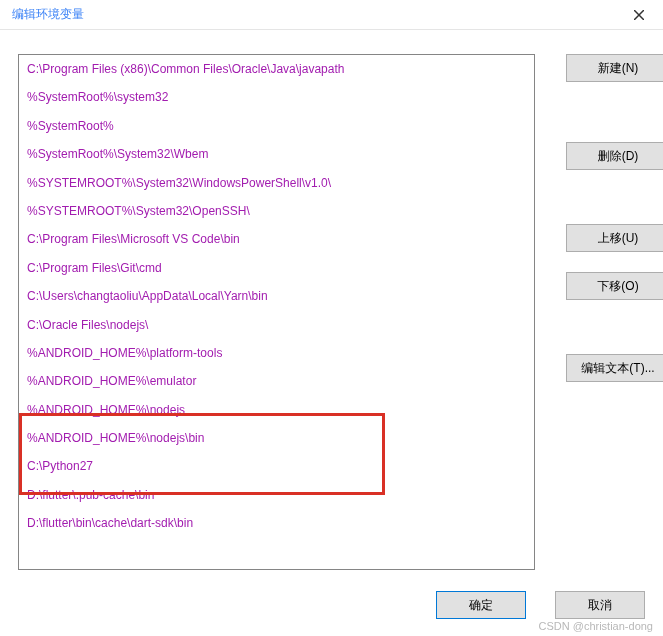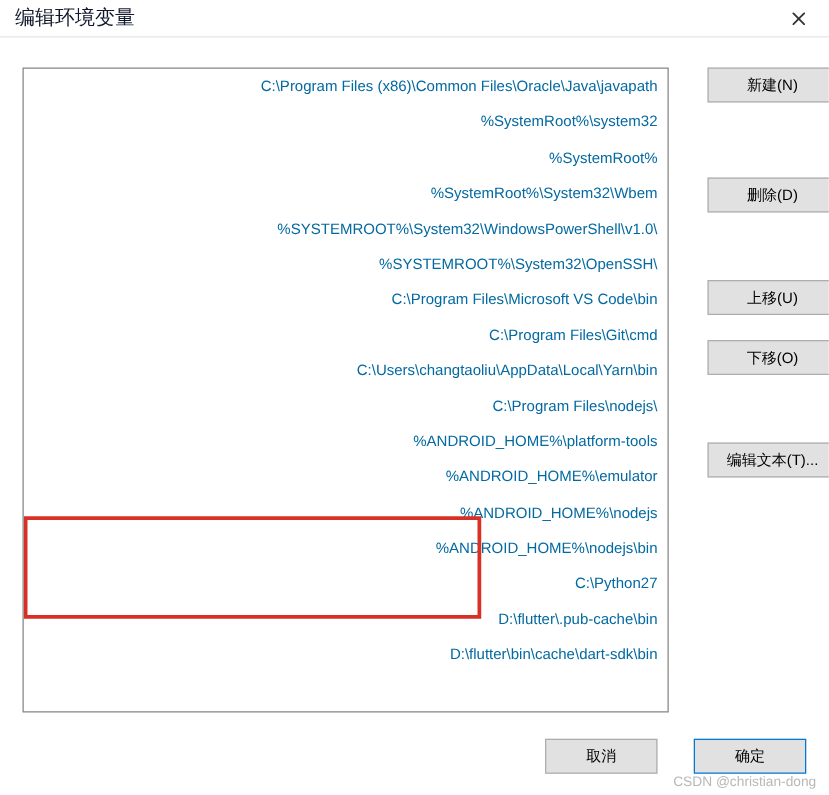--- a/index.html
+++ b/index.html
@@ -24,22 +24,22 @@
     }
     .titlebar {
       height: 30px;
       display: flex;
       align-items: center;
       justify-content: space-between;
       padding: 0 8px 0 12px;
       border-bottom: 1px solid #e5e5e5;
     }
     .titlebar-title {
-      font-size: 16px;
-      color: #0f172a;
+      font-size: 12px;
+      color: #3b82f6;
     }
     .close-btn {
       width: 32px;
       height: 28px;
       display: flex;
       align-items: center;
       justify-content: center;
       font-size: 14px;
       cursor: pointer;
       color: #333;
@@ -61,25 +61,24 @@
     .listbox {
       flex: 1;
       border: 1px solid #858585;
       background: #fff;
       overflow-y: auto;
       position: relative;
     }
     .list-item {
       padding: 4px 8px;
       font-size: 12px;
-      color: #0369a1;
+      color: #a21caf;
       line-height: 1.7;
       white-space: nowrap;
       cursor: default;
-      text-align: right;
     }
     .highlight-box {
       position: absolute;
       border: 3px solid #d93025;
       pointer-events: none;
       left: 0px;
       top: 358px;
       width: 366px;
       height: 82px;
     }
@@ -144,21 +143,21 @@
     <div class="listbox">
       <div class="list-item">C:\Program Files (x86)\Common Files\Oracle\Java\javapath</div>
       <div class="list-item">%SystemRoot%\system32</div>
       <div class="list-item">%SystemRoot%</div>
       <div class="list-item">%SystemRoot%\System32\Wbem</div>
       <div class="list-item">%SYSTEMROOT%\System32\WindowsPowerShell\v1.0\</div>
       <div class="list-item">%SYSTEMROOT%\System32\OpenSSH\</div>
       <div class="list-item">C:\Program Files\Microsoft VS Code\bin</div>
       <div class="list-item">C:\Program Files\Git\cmd</div>
       <div class="list-item">C:\Users\changtaoliu\AppData\Local\Yarn\bin</div>
-      <div class="list-item">C:\Program Files\nodejs\</div>
+      <div class="list-item">C:\Oracle Files\nodejs\</div>
       <div class="list-item">%ANDROID_HOME%\platform-tools</div>
       <div class="list-item">%ANDROID_HOME%\emulator</div>
       <div class="list-item">%ANDROID_HOME%\nodejs</div>
       <div class="list-item">%ANDROID_HOME%\nodejs\bin</div>
       <div class="list-item">C:\Python27</div>
       <div class="list-item">D:\flutter\.pub-cache\bin</div>
       <div class="list-item">D:\flutter\bin\cache\dart-sdk\bin</div>
       <div class="highlight-box"></div>
     </div>
 
@@ -177,18 +176,18 @@
       <div class="gap-small"></div>
       <div class="gap-small"></div>
       <button class="btn">下移(O)</button>
       <div class="gap-large"></div>
       <div class="gap-small"></div>
       <button class="btn">编辑文本(T)...</button>
     </div>
   </div>
 
   <div class="footer">
+    <button class="btn primary">确定</button>
     <button class="btn">取消</button>
-    <button class="btn primary">确定</button>
   </div>
 
   <div class="watermark">CSDN @christian-dong</div>
 </div>
 
 </body></html>

